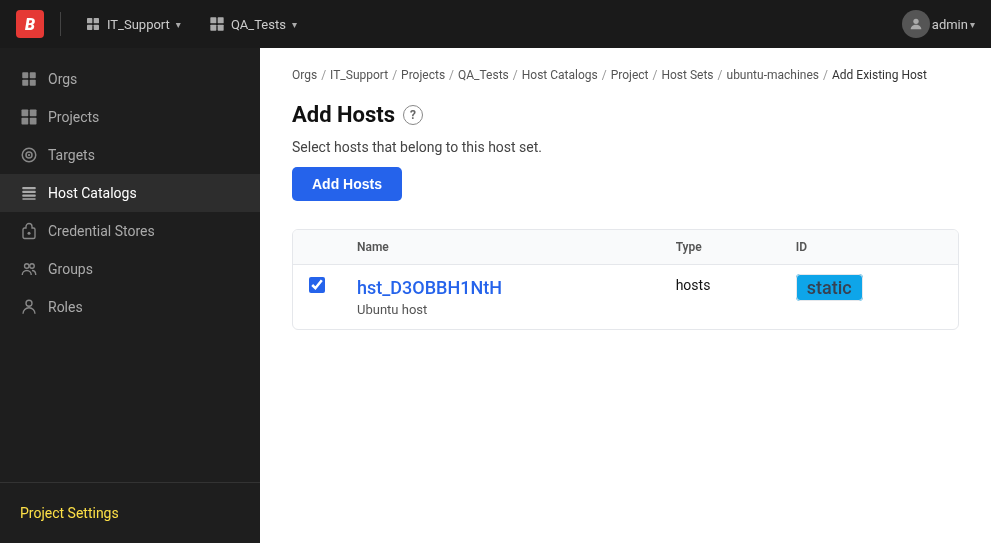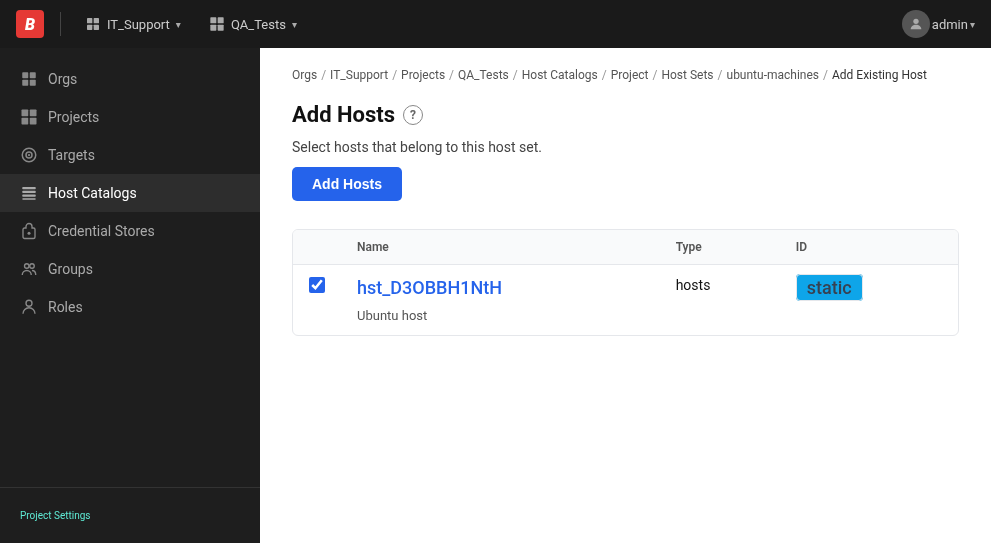--- a/index.html
+++ b/index.html
@@ -65,21 +65,21 @@
       border-radius: 0;
     }
     .sidebar-item.active { background: #2d2d2d; color: #fff; }
     .sidebar-item svg { width: 18px; height: 18px; fill: #888; flex-shrink: 0; }
     .sidebar-item.active svg { fill: #aaa; }
     .sidebar-bottom {
       border-top: 1px solid #333;
       padding: 16px 20px;
     }
     .sidebar-bottom-item {
-      color: #5eead4; font-size: 10px; cursor: pointer; padding: 6px 0;
+      color: #fde047; font-size: 14px; cursor: pointer; padding: 6px 0;
     }
 
     
     .main {
       flex: 1; overflow-y: auto; background: #fff; padding: 20px 32px;
     }
 
     
     .breadcrumb {
       display: flex; align-items: center; flex-wrap: wrap;
@@ -130,21 +130,21 @@
       border-bottom: 1px solid #e5e7eb;
     }
     .table td {
       padding: 12px 16px; font-size: 14px; color: #111;
       border-bottom: 1px solid #f0f0f0; vertical-align: top;
     }
     .table tr:last-child td { border-bottom: none; }
     .host-name-link {
       color: #2563eb; text-decoration: none; font-weight: 500; font-size: 18px;
     }
-    .host-desc { color: #555; font-size: 13px; margin-top: 10px; }
+    .host-desc { color: #555; font-size: 13px; margin-top: 4px; }
     .badge {
       background: #0ea5e9; color: #374151; border: 1px solid #e5e7eb;
       padding: 2px 10px; border-radius: 4px; font-size: 18px; font-weight: 500;
     }
 
     .checkbox-cell { width: 36px; }
     .host-checkbox {
       width: 16px; height: 16px; accent-color: #2563eb; cursor: pointer;
     }
   </style>

